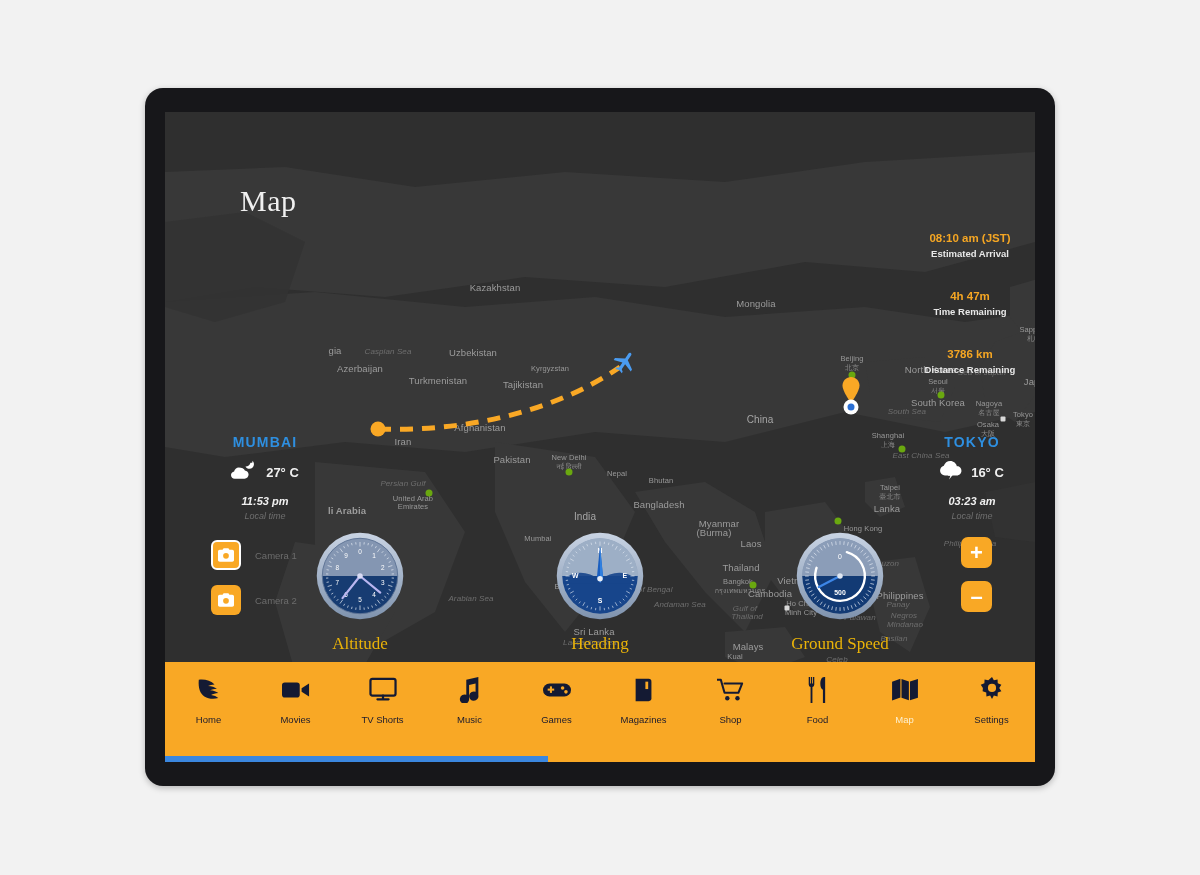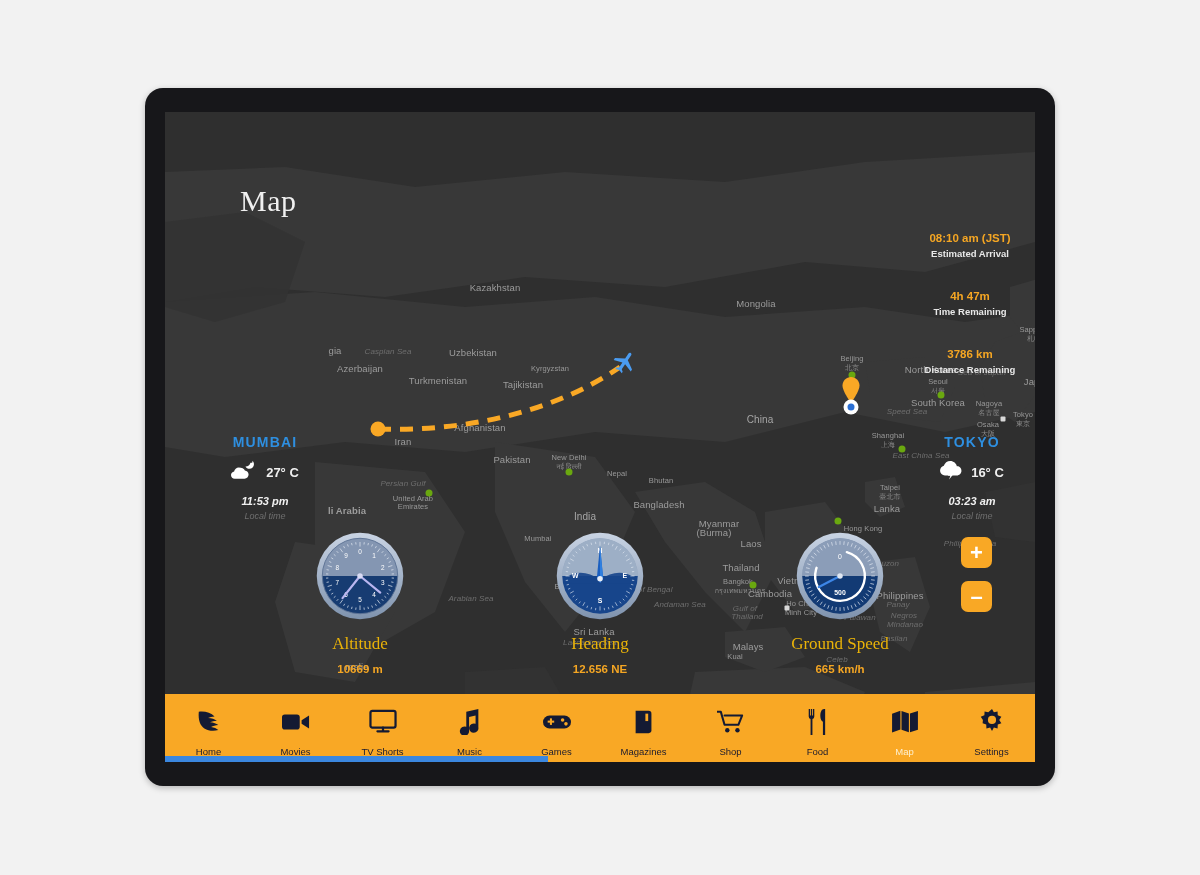--- a/index.html
+++ b/index.html
@@ -142,21 +142,21 @@
   }
   .gauge-title {
     font-family: "Liberation Serif", serif;
     font-size: 17px; color: #eab308; margin-bottom: 9px;
   }
   .gauge-value { color: #f5a623; font-size: 11.5px; font-weight: bold; }
 
   
   .nav {
     position: absolute; left: 0; right: 0; bottom: 0;
-    height: 68px; background: #f9a825;
+    height: 100px; background: #f9a825;
     display: flex; align-items: flex-start;
   }
   .nav-item {
     flex: 1; text-align: center; padding-top: 13px;
     display: flex; flex-direction: column; align-items: center; gap: 9px;
   }
   .nav-icon { height: 30px; display: flex; align-items: center; justify-content: center; color: #141a33; }
   .nav-label { font-size: 9.5px; color: #1a1a2e; }
   .nav-item.active .nav-label { color: #fdf0d0; }
   .progress {
@@ -256,21 +256,21 @@
           <div class="map-label country" style="left: 890px; top: 617px;">Papua New</div>
           <div class="map-label city" style="left: 869px; top: 218px;">Sapporo</div>
           <div class="map-label sub" style="left: 869px; top: 227px;">札幌</div>
           <div class="map-label city" style="left: 687px; top: 247px;">Beijing</div>
           <div class="map-label sub" style="left: 687px; top: 256px;">北京</div>
           <div class="map-label country" style="left: 766px; top: 258px;">North Korea</div>
           <div class="map-label city" style="left: 773px; top: 270px;">Seoul</div>
           <div class="map-label sub" style="left: 773px; top: 279px;">서울</div>
           <div class="map-label country" style="left: 773px; top: 291px;">South Korea</div>
           <div class="map-label sea" style="left: 817px; top: 261px;">Sea of Japan</div>
-          <div class="map-label sea" style="left: 742px; top: 300px;">Speed Sea</div>
+          <div class="map-label sea" style="left: 742px; top: 300px;">South Sea</div>
           <div class="map-label country" style="left: 872px; top: 270px;">Japan</div>
           <div class="map-label city" style="left: 824px; top: 292px;">Nagoya</div>
           <div class="map-label sub" style="left: 824px; top: 301px;">名古屋</div>
           <div class="map-label city" style="left: 823px; top: 313px;">Osaka</div>
           <div class="map-label sub" style="left: 823px; top: 322px;">大阪</div>
           <div class="map-label city" style="left: 858px; top: 303px;">Tokyo</div>
           <div class="map-label sub" style="left: 858px; top: 312px;">東京</div>
           <div class="map-label city" style="left: 723px; top: 324px;">Shanghai</div>
           <div class="map-label sub" style="left: 723px; top: 333px;">上海</div>
           <div class="map-label sea" style="left: 756px; top: 344px;">East China Sea</div>
@@ -367,20 +367,40 @@
             <path d="M18.6 7.1C17.9 3.6 14.8 1 11.2 1 7.9 1 5 3.2 4.1 6.3 1.7 6.9 0 9.1 0 11.6 0 14.6 2.4 17 5.4 17h12.9c2.9 0 5.2-2.3 5.2-5.2 0-2.5-1.7-4.6-4-5.2z"></path>
             <path d="M12.6 12l-4.1 5.2h2.8l-1.4 4.3 4.4-5.6h-2.8z"></path>
           </svg>
         </span>
         <span class="wx-temp">16° C</span>
       </div>
       <div class="wx-time">03:23 am</div>
       <div class="wx-sub">Local time</div>
     </div>
 
+    <div class="cams" id="cams">
+        <div class="cam-row">
+          <div class="cam-btn sel">
+            <svg width="16" height="14" viewBox="0 0 20 17" fill="#ffffff">
+              <path d="M7 0l-1.3 2H2.2C1 2 0 3 0 4.2v10.6C0 16 1 17 2.2 17h15.6C19 17 20 16 20 14.8V4.2C20 3 19 2 17.8 2h-3.5L13 0H7z"></path>
+              <circle cx="10" cy="9.5" r="3.6" fill="#f9a825"></circle>
+            </svg>
+          </div>
+          <div class="cam-label">Camera 1</div>
+        </div>
+        <div class="cam-row">
+          <div class="cam-btn">
+            <svg width="16" height="14" viewBox="0 0 20 17" fill="#ffffff">
+              <path d="M7 0l-1.3 2H2.2C1 2 0 3 0 4.2v10.6C0 16 1 17 2.2 17h15.6C19 17 20 16 20 14.8V4.2C20 3 19 2 17.8 2h-3.5L13 0H7z"></path>
+              <circle cx="10" cy="9.5" r="3.6" fill="#f9a825"></circle>
+            </svg>
+          </div>
+          <div class="cam-label">Camera 2</div>
+        </div>
+      </div>
 
     <div class="zooms" id="zooms">
         <div class="zoom-btn">+</div>
         <div class="zoom-btn">–</div>
       </div>
 
     <div class="gauges">
 
       <div class="gauge-cell">
         <div class="gauge-face">

